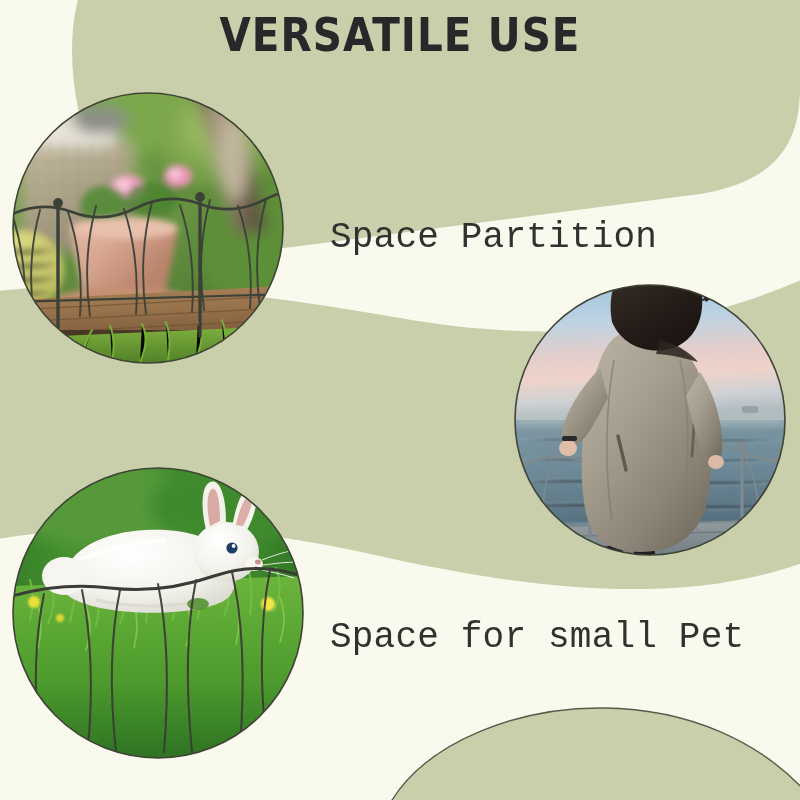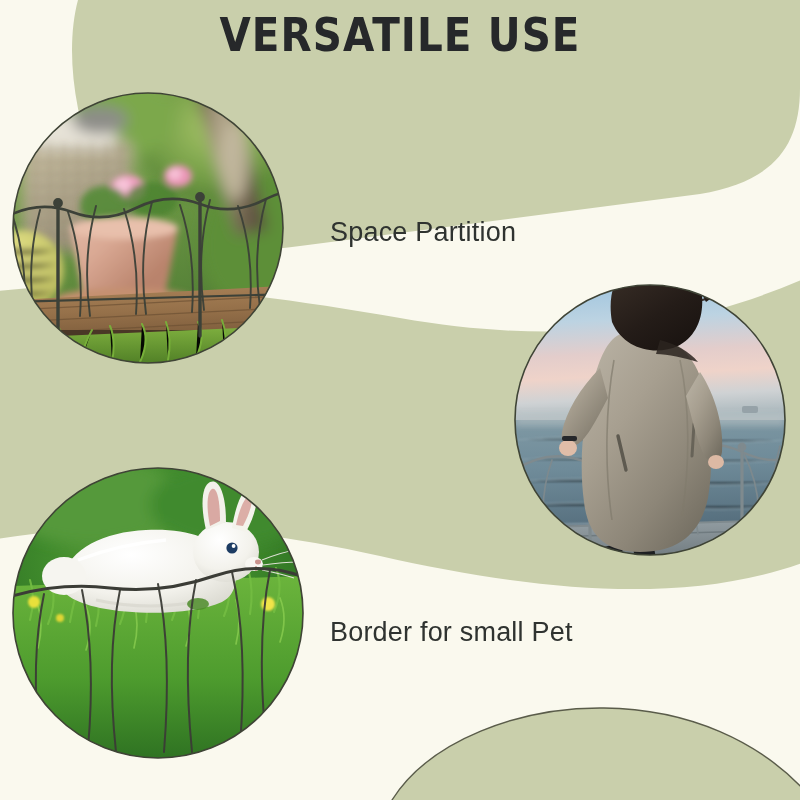--- a/index.html
+++ b/index.html
@@ -21,22 +21,22 @@
   }
   #bg-layer, #photo-layer {
     position: absolute;
     top: 0; left: 0;
     width: 800px;
     height: 800px;
   }
   .label {
     position: absolute;
     color: #2f3330;
-    font-family: Liberation Sans, sans-serif;
-    font-size: 27px;
+    font-family: Liberation Mono, monospace;
+    font-size: 36px;
     font-weight: 400;
     letter-spacing: 0.2px;
     white-space: nowrap;
   }
   #label-space    { left: 330px; top: 217px; }
   #label-border   { left: 209px; top: 407px; }
   #label-fence    { left: 330px; top: 617px; }
   #title {
     position: absolute;
     left: 0;
@@ -510,15 +510,15 @@
       </g>
       <circle cx="158" cy="613" r="145" fill="none" stroke="#3f4436" stroke-width="1.6"></circle>
     </g>
   </svg>
 
   <div id="title">VERSATILE USE</div>
 
   <div class="label" id="label-space">Space Partition</div>
 
 
-  <div class="label" id="label-fence">Border for small Pet</div>
+  <div class="label" id="label-fence">Space for small Pet</div>
 
 </div>
 
 </body></html>

